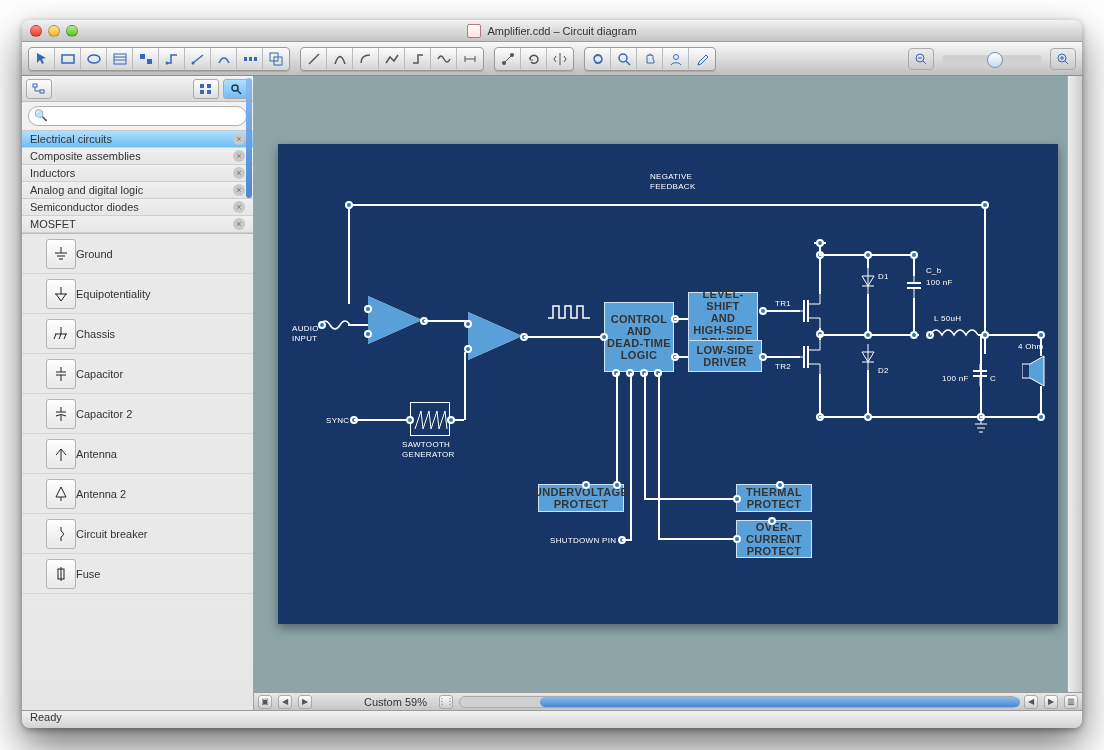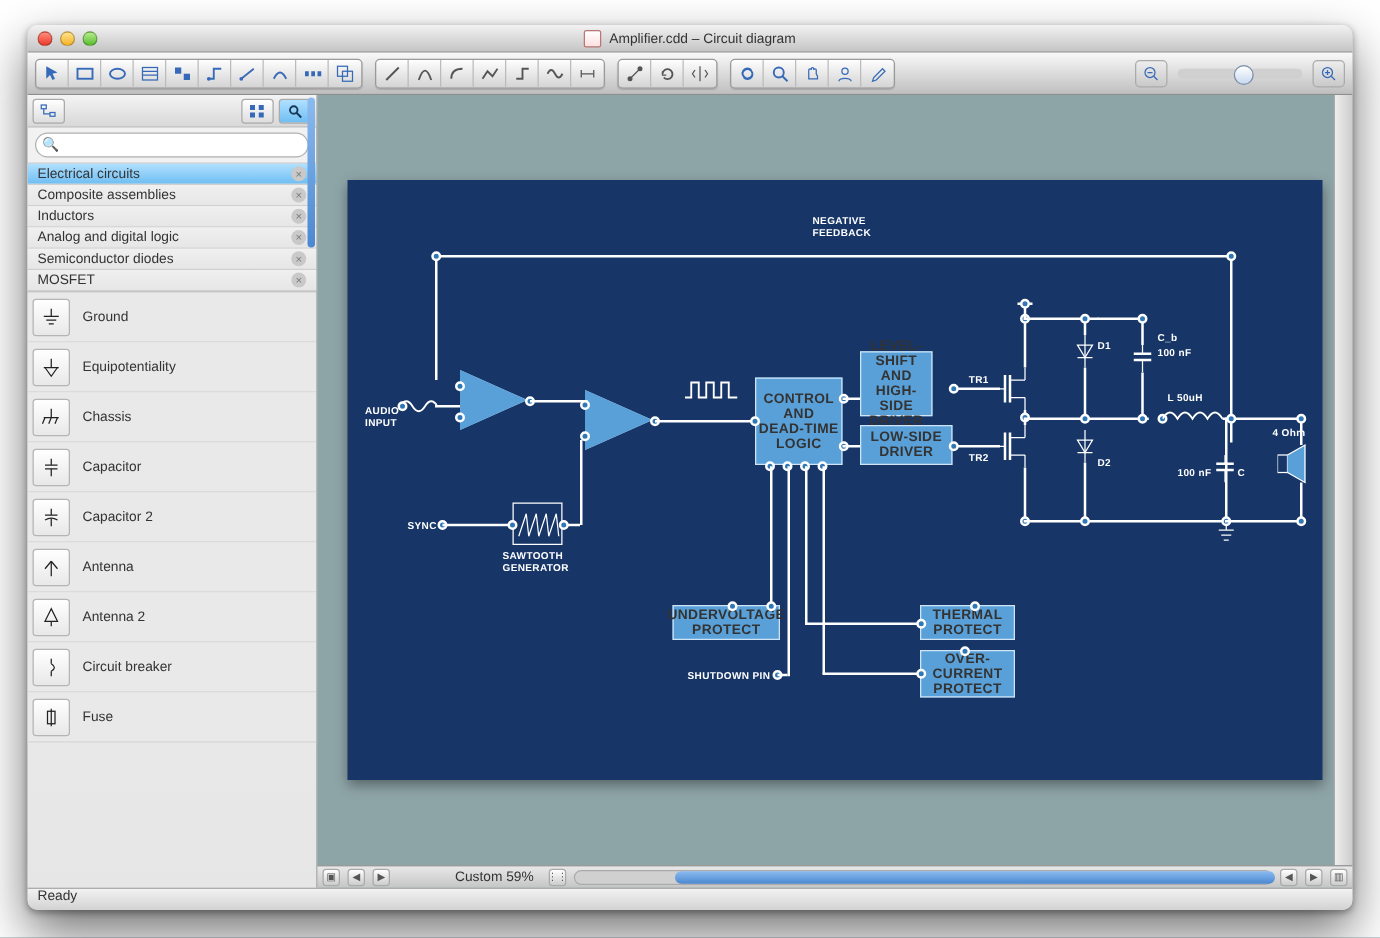--- a/index.html
+++ b/index.html
@@ -131,22 +131,22 @@
     width:12px;height:12px;border-radius:50%;background:#c9c9c9;
     color:#777;font-size:9px;display:flex;align-items:center;justify-content:center;
   }
 
   .shape-list{
     flex:1;overflow:hidden;
     display:flex;flex-direction:column;
     border-top:1px solid #bcbcbc;
   }
   .shape-item{
-    height:40px;display:flex;align-items:center;gap:10px;
-    padding:0 4px;border-bottom:1px solid #d6d6d6;
+    height:40px;display:flex;align-items:center;
+    padding:0 24px;border-bottom:1px solid #d6d6d6;
     background:#e9e9e9;
   }
   .shape-icon{
     width:30px;height:30px;background:linear-gradient(#fff,#e8e8e8);
     border:1px solid #b5b5b5;border-radius:3px;
     display:flex;align-items:center;justify-content:center;
   }
   .shape-icon svg{width:18px;height:18px;}
 
   
@@ -172,21 +172,21 @@
     display:flex;flex-direction:column;align-items:center;justify-content:center;
     letter-spacing:.3px;
   }
   .wire{position:absolute;background:#fff;}
   .wire.h{height:2px;}
   .wire.v{width:2px;}
   .node{
     position:absolute;width:8px;height:8px;border:2px solid #fff;
     background:#3077b5;border-radius:50%;transform:translate(-50%,-50%);
   }
-  .lbl{position:absolute;color:#fff;font-size:8px;font-weight:bold;letter-spacing:.3px;white-space:nowrap;}
+  .lbl{position:absolute;color:#fff;font-size:8px;font-weight:normal;letter-spacing:.3px;white-space:nowrap;}
   .tri{
     position:absolute;width:0;height:0;
     border-top:24px solid transparent;border-bottom:24px solid transparent;
     border-left:54px solid #5aa0d8;
     filter:drop-shadow(0 0 0 #cfe5f6);
   }
 
   
   .h-scroll{
     height:18px;background:linear-gradient(#e8e8e8,#c6c6c6);
@@ -621,21 +621,21 @@
             <span>LOGIC</span>
           </div>
           <div class="node" style="left:326px;top:193px"></div>
           <div class="node" style="left:397px;top:175px"></div>
           <div class="node" style="left:397px;top:213px"></div>
           <div class="node" style="left:338px;top:229px"></div>
           <div class="node" style="left:352px;top:229px"></div>
           <div class="node" style="left:366px;top:229px"></div>
           <div class="node" style="left:380px;top:229px"></div>
 
-          <div class="blk" style="left:410px;top:137px;width:58px;height:52px">
+          <div class="blk" style="left:410px;top:148px;width:70px;height:52px">
             <span>LEVEL-SHIFT</span>
             <span>AND</span>
             <span>HIGH-SIDE</span>
             <span>DRIVER</span>
           </div>
           <div class="wire h" style="left:396px;top:174px;width:14px"></div>
 
           <div class="blk" style="left:410px;top:196px;width:74px;height:32px">
             <span>LOW-SIDE</span>
             <span>DRIVER</span>

